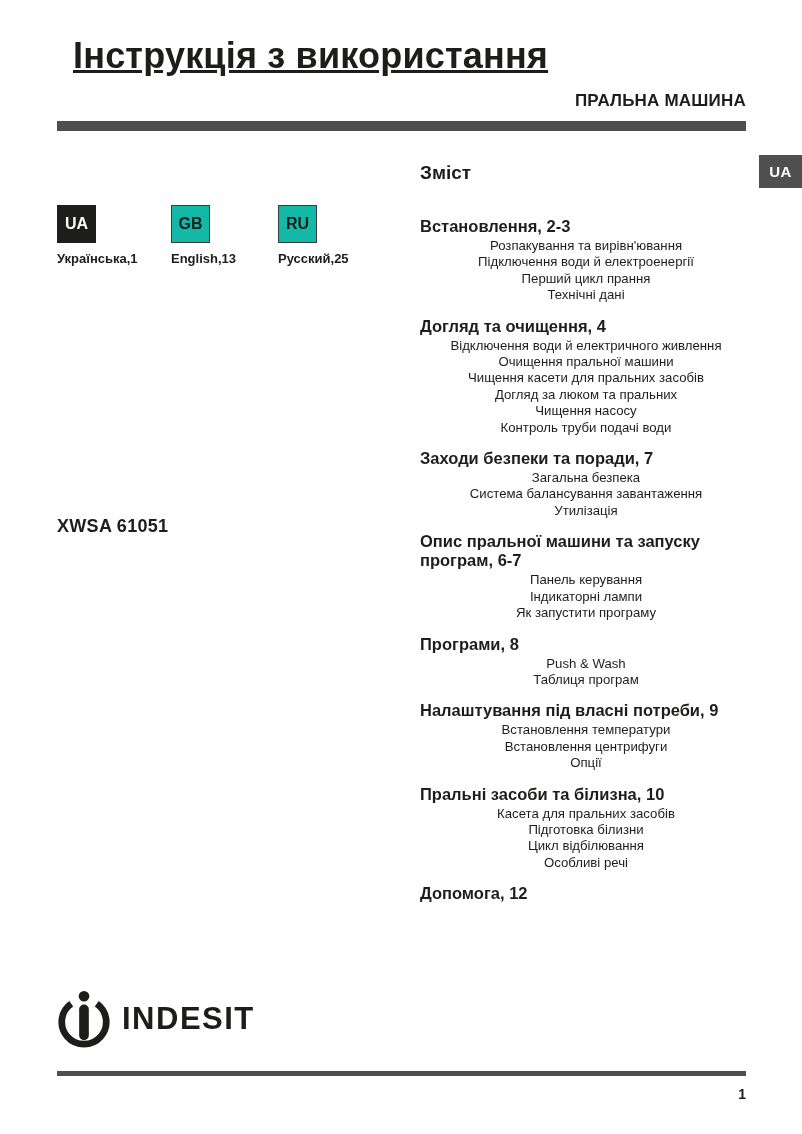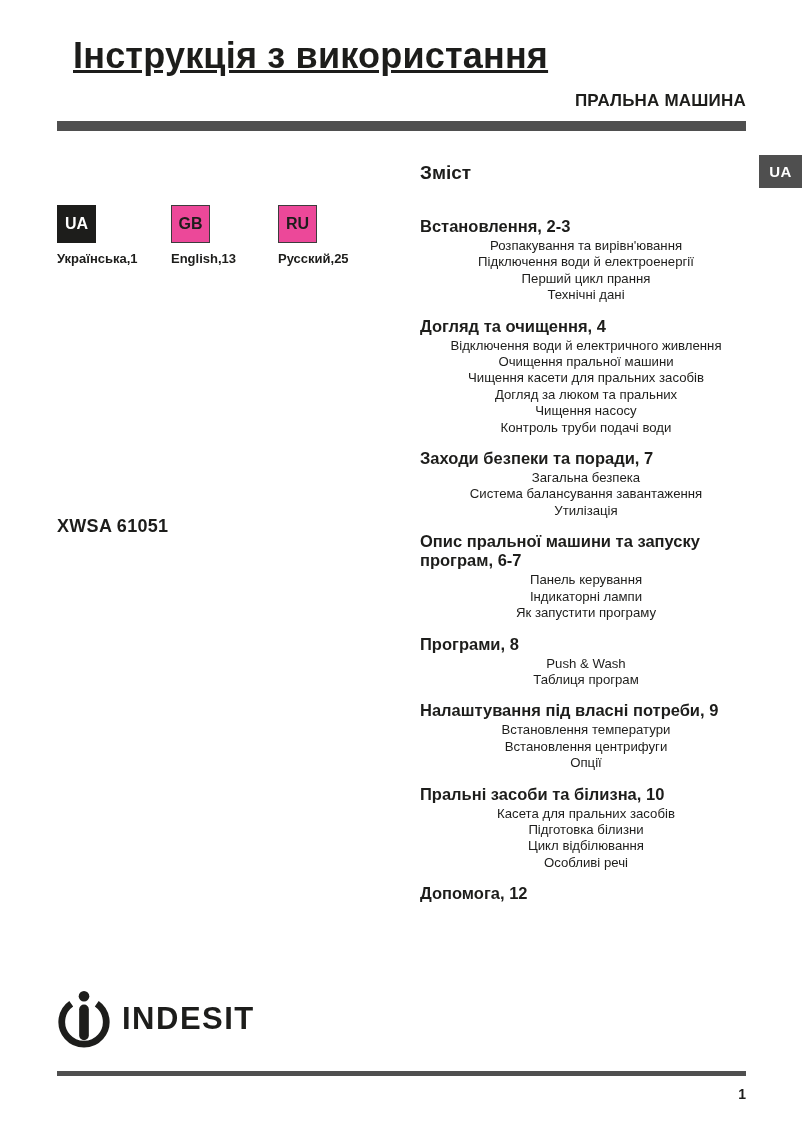--- a/index.html
+++ b/index.html
@@ -35,21 +35,21 @@
   .lang { position:absolute; top:0; }
   .lang-ua { left:0; }
   .lang-gb { left:114px; }
   .lang-ru { left:221px; }
   .lang-box {
     width:39px; height:38px; box-sizing:border-box;
     display:flex; align-items:center; justify-content:center;
     font-weight:bold; font-size:16px;
   }
   .lang-box.filled { background:#1d1d1b; color:#ffffff; }
-  .lang-box.outline { background:#ec4899; border:1px solid #3c3c3c; color:#1d1d1b; }
+  .lang-box.outline { background:#14b8a6; border:1px solid #3c3c3c; color:#1d1d1b; }
   .lang-label { margin-top:8px; font-size:13px; font-weight:bold; white-space:nowrap;text-align:center; }
   .model {
     position:absolute; left:57px; top:516px;
     font-size:18px; font-weight:bold; letter-spacing:0.3px;
   }
   .toc { position:absolute; left:420px; top:162px; width:332px; }
   .toc-heading { font-size:19px; font-weight:bold; margin:0 0 33px 0; }
   .toc-section { margin-bottom:13px; }
   .toc-title { font-size:16.5px; font-weight:bold; margin:0 0 2px 0; line-height:19px; }
   .toc-item { font-size:13.2px; line-height:16.4px;text-align:center; }

